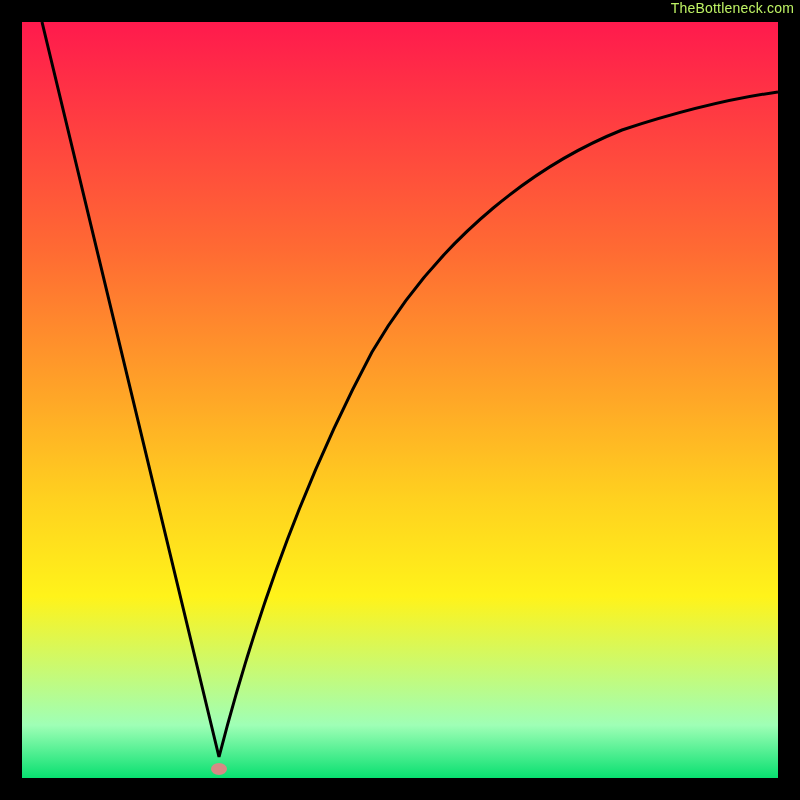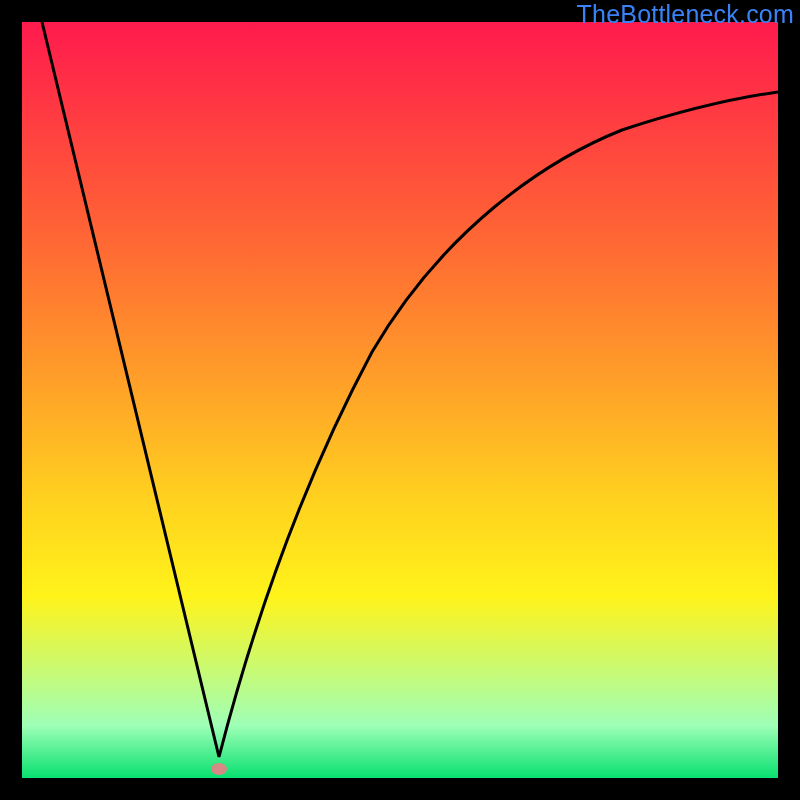--- a/index.html
+++ b/index.html
@@ -49,22 +49,22 @@
     stroke-width: 3;
   }
   .marker-dot {
     fill: #d68a85;
     stroke: none;
   }
   .watermark {
     position: absolute;
     top: 0px;
     right: 6px;
-    color: #3b82f6;
-    font-size: 25px;
+    color: #bef264;
+    font-size: 14px;
     font-weight: 500;
     letter-spacing: 0.2px;
     user-select: none;
   }
 </style>
 </head>
 <body>
 
 <div class="frame">
   <div class="plot-area">

